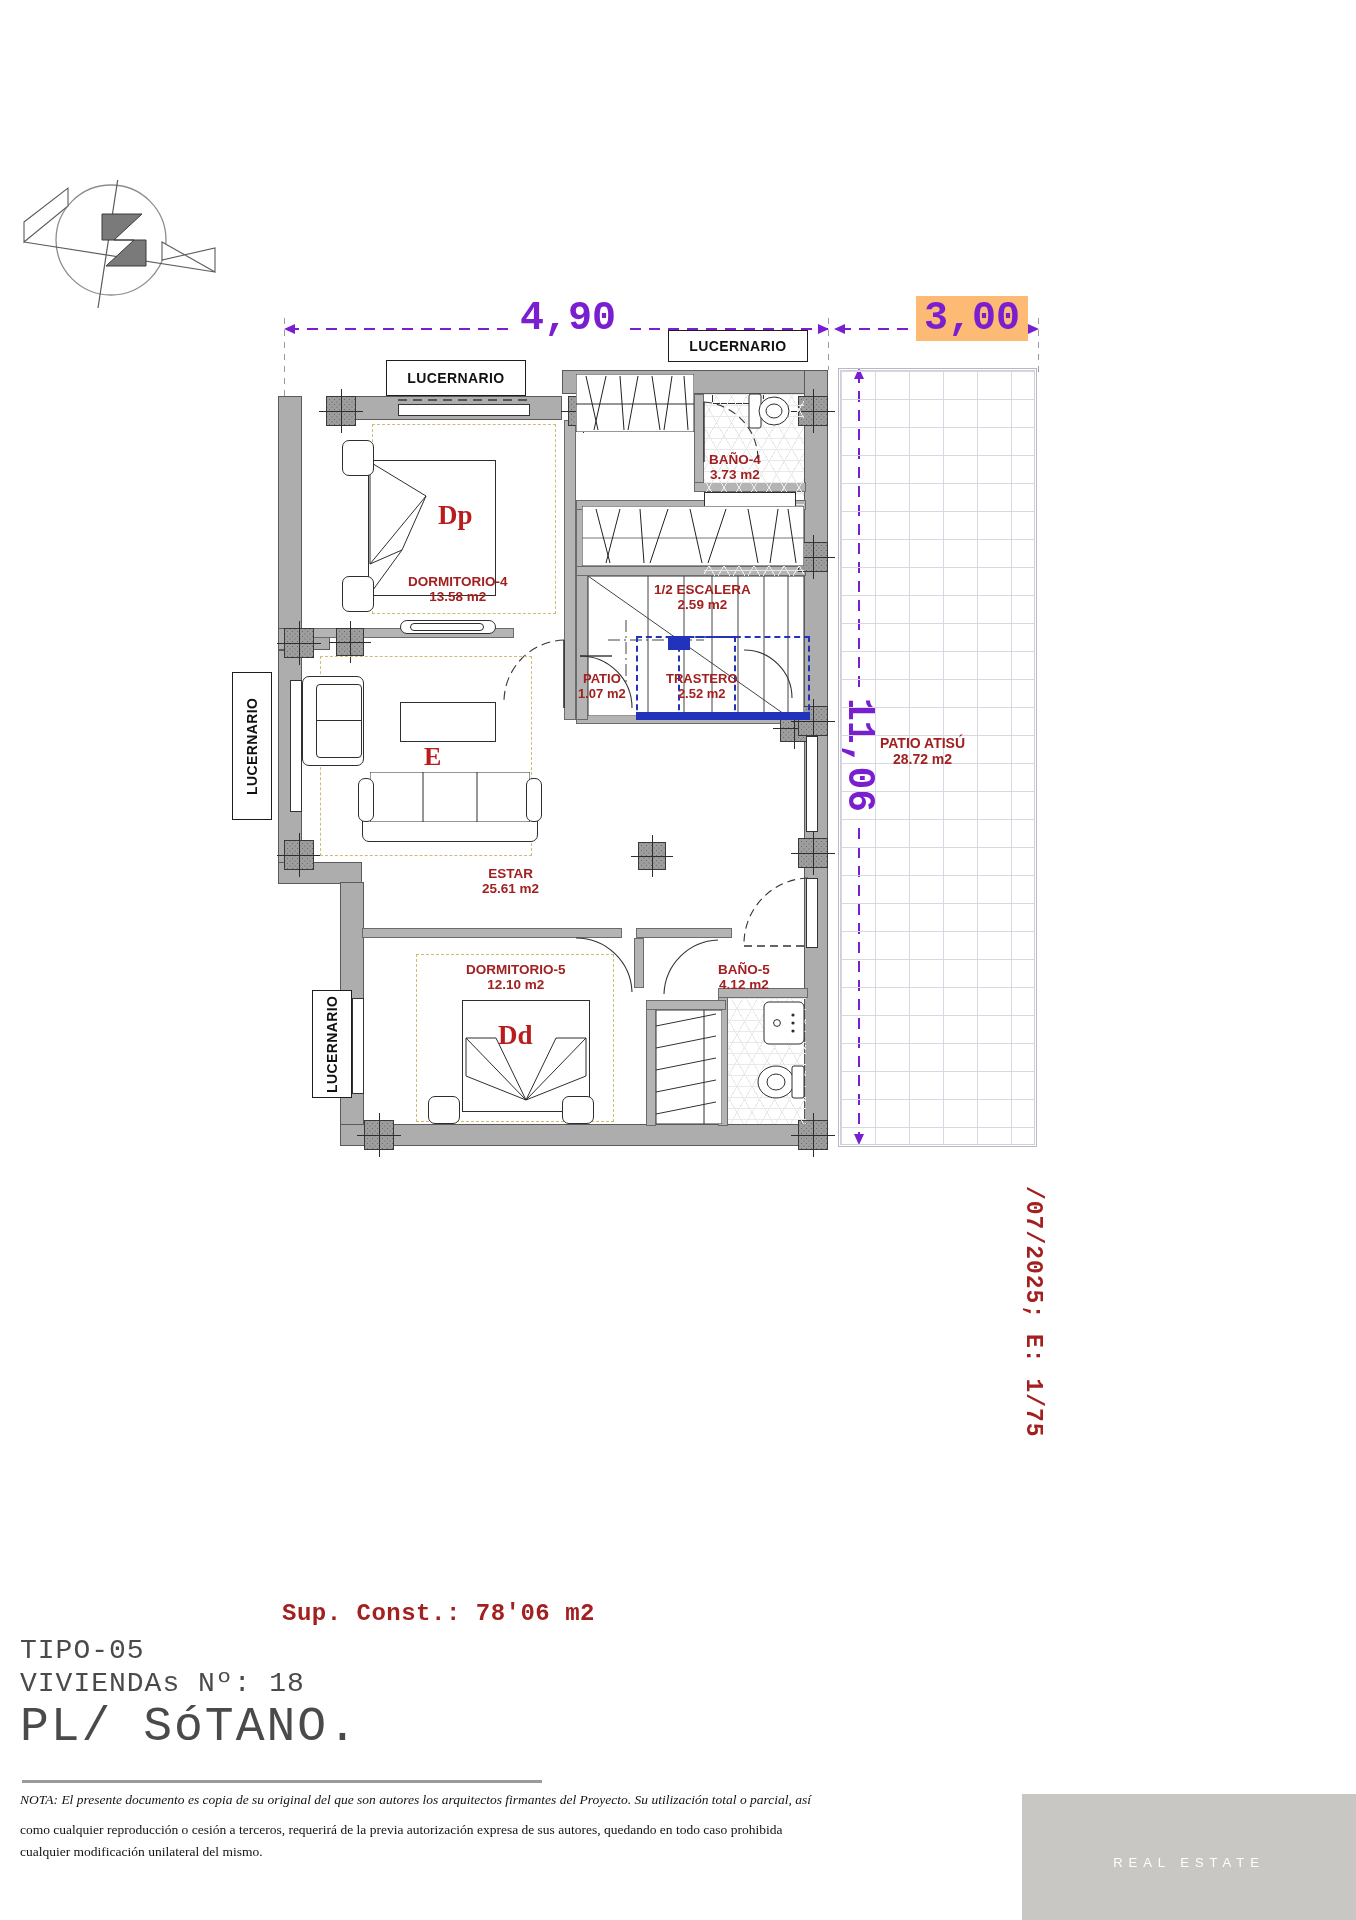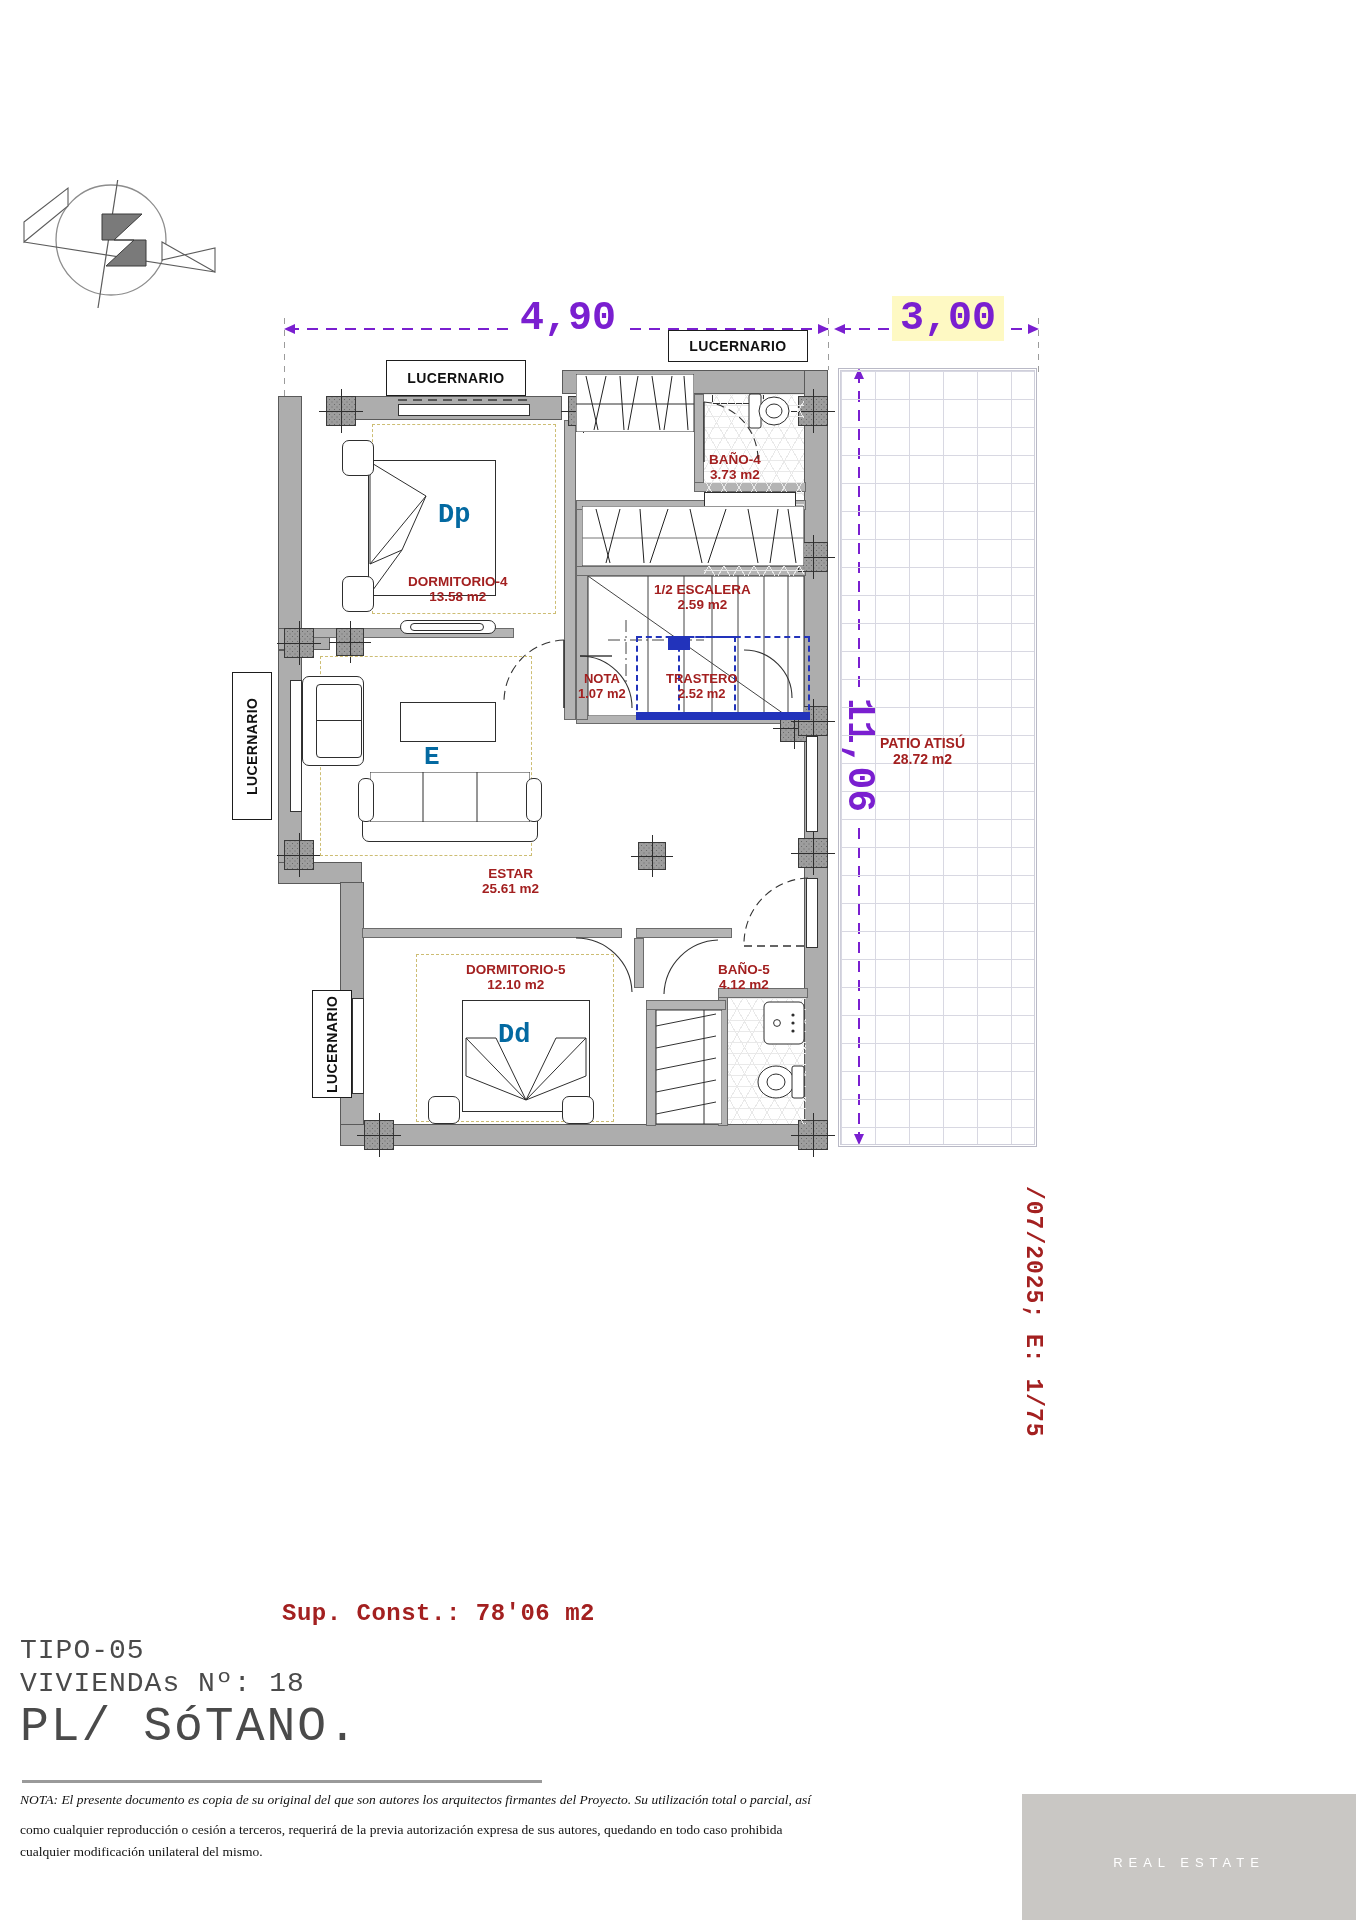--- a/index.html
+++ b/index.html
@@ -15,21 +15,21 @@
   .wall-thin{position:absolute;background:#b4b4b4;border:1px solid #6b6b6b;box-sizing:border-box;}
   .pillar{position:absolute;background:#9d9d9d;border:1.2px solid #3a3a3a;box-sizing:border-box;
           background-image:radial-gradient(#6a6a6a 16%,transparent 17%),radial-gradient(#6a6a6a 16%,transparent 17%);
           background-size:5px 5px;background-position:0 0,2.5px 2.5px;}
   .pillar:before,.pillar:after{content:"";position:absolute;background:#2d2d2d;}
   .pillar:before{left:-8px;right:-8px;top:50%;height:1px;}
   .pillar:after{top:-8px;bottom:-8px;left:50%;width:1px;}
 
   .room-lbl{position:absolute;color:#a32020;font-weight:bold;text-align:center;line-height:1.12;
             font-family:"Liberation Sans",sans-serif;white-space:nowrap;}
-  .furn-lbl{position:absolute;color:#0369a1;font-weight:bold;font-family:Liberation Mono, monospace;}
+  .furn-lbl{position:absolute;color:#b91c1c;font-weight:bold;font-family:Liberation Serif, serif;}
   .dash-room{position:absolute;border:1.2px dashed #cdbd73;box-sizing:border-box;}
   .dash-blue{position:absolute;border:2px dashed #2233bb;box-sizing:border-box;}
   .furn{position:absolute;border:1px solid #2e2e2e;box-sizing:border-box;background:#fff;}
   .furn-r{position:absolute;border:1px solid #2e2e2e;box-sizing:border-box;background:#fff;border-radius:7px;}
   .lucer{position:absolute;border:1px solid #1d1d1d;background:#fff;box-sizing:border-box;
          display:flex;align-items:center;justify-content:center;font-size:14px;letter-spacing:.4px;color:#111;font-weight:bold;}
   .lucer-v{writing-mode:vertical-rl;transform:rotate(180deg);}
 
   
   .dimline{position:absolute;background-image:repeating-linear-gradient(to right,#7a1fd0 0 11px,transparent 11px 19px);height:2px;}
@@ -82,21 +82,21 @@
 <div class="extline" style="left:1038px;top:318px;height:54px;"></div>
 
 <div class="dimline" style="left:288px;top:328px;width:540px;"></div>
 <div class="arrowL" style="left:284px;top:324px;"></div>
 <div class="arrowR" style="left:818px;top:324px;"></div>
 <div class="dimtxt" style="left:512px;top:296px;font-size:40px;background:#fff;padding:0 8px;">4,90</div>
 
 <div class="dimline" style="left:840px;top:328px;width:196px;"></div>
 <div class="arrowL" style="left:834px;top:324px;"></div>
 <div class="arrowR" style="left:1028px;top:324px;"></div>
-<div class="dimtxt" style="left:892px;top:296px;font-size:40px;background:#fef9c3;padding:0 8px;">3,00</div>
+<div class="dimtxt" style="left:916px;top:296px;font-size:40px;background:#fdba74;padding:0 8px;">3,00</div>
 
 <div class="dimline-v" style="left:858px;top:372px;height:772px;"></div>
 <div class="arrowU" style="left:854px;top:368px;"></div>
 <div class="arrowD" style="left:854px;top:1134px;"></div>
 <div class="dimtxt" style="left:838px;top:690px;font-size:38px;writing-mode:vertical-rl;background:#fff;padding:8px 0;">11,06</div>
 
 <div class="patio" style="left:840px;top:370px;width:195px;height:775px;"></div>
 <div class="abs" style="left:838px;top:368px;width:199px;height:779px;border:1px solid #b9b9c6;box-sizing:border-box;"></div>
 <div class="room-lbl" style="left:880px;top:736px;font-size:14px;">
   <span>PATIO ATISÚ</span><br>
@@ -267,21 +267,21 @@
 <div class="room-lbl" style="left:654px;top:582px;font-size:13.5px;">
   <span>1/2 ESCALERA</span><br>
   <span>2.59 m2</span>
 </div>
 
 <div class="dash-blue" style="left:636px;top:636px;width:174px;height:84px;"></div>
 <div class="dash-blue" style="left:678px;top:636px;width:58px;height:84px;border-style:dashed;"></div>
 <div class="abs" style="left:636px;top:712px;width:174px;height:8px;background:#2233bb;"></div>
 <div class="abs" style="left:668px;top:636px;width:22px;height:14px;background:#2233bb;"></div>
 <div class="room-lbl" style="left:578px;top:672px;font-size:13px;">
-  <span>NOTA</span><br>
+  <span>PATIO</span><br>
   <span>1.07 m2</span>
 </div>
 <div class="room-lbl" style="left:666px;top:672px;font-size:13px;">
   <span>TRASTERO</span><br>
   <span>2.52 m2</span>
 </div>
 <div class="abs" style="left:578px;top:654px;width:56px;height:58px;">
   <svg width="56" height="58" viewBox="0 0 56 58">
       <path d="M2,2 A52,52 0 0 1 54,54" fill="none" stroke="#333" stroke-width="1.1"></path>
       <line x1="2" y1="2" x2="34" y2="2" stroke="#333" stroke-width="1.4"></line>

